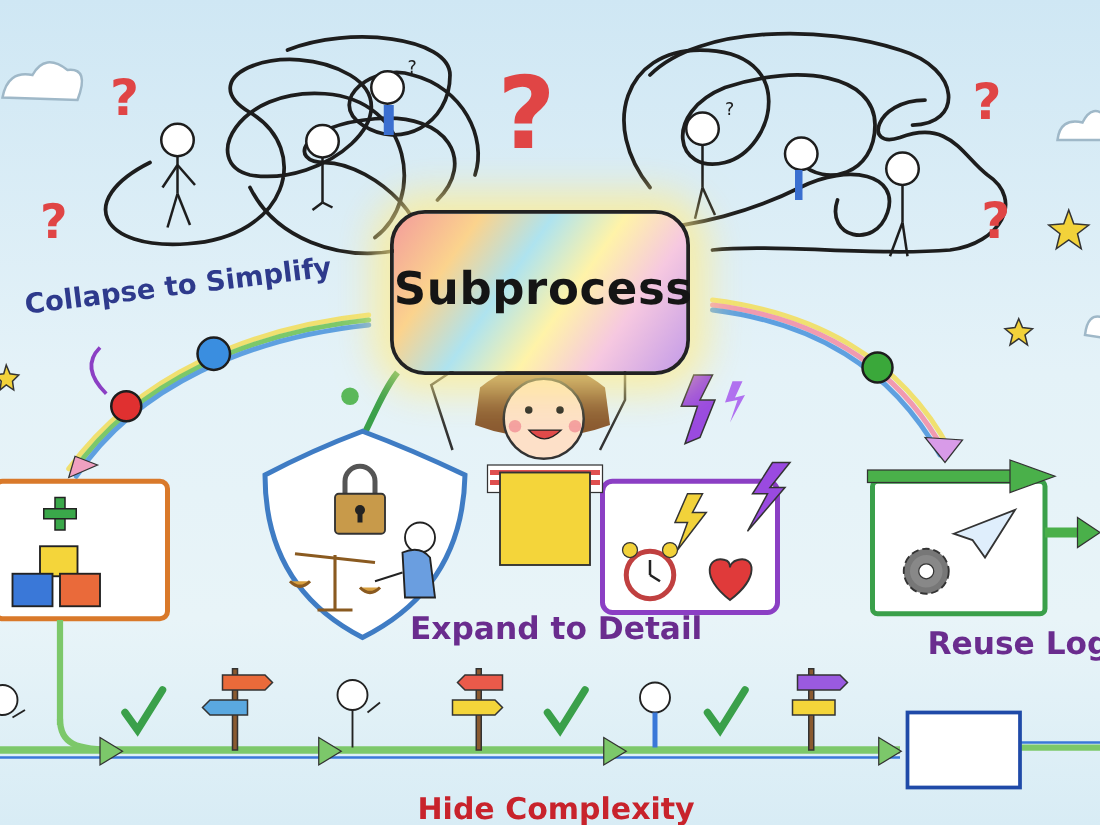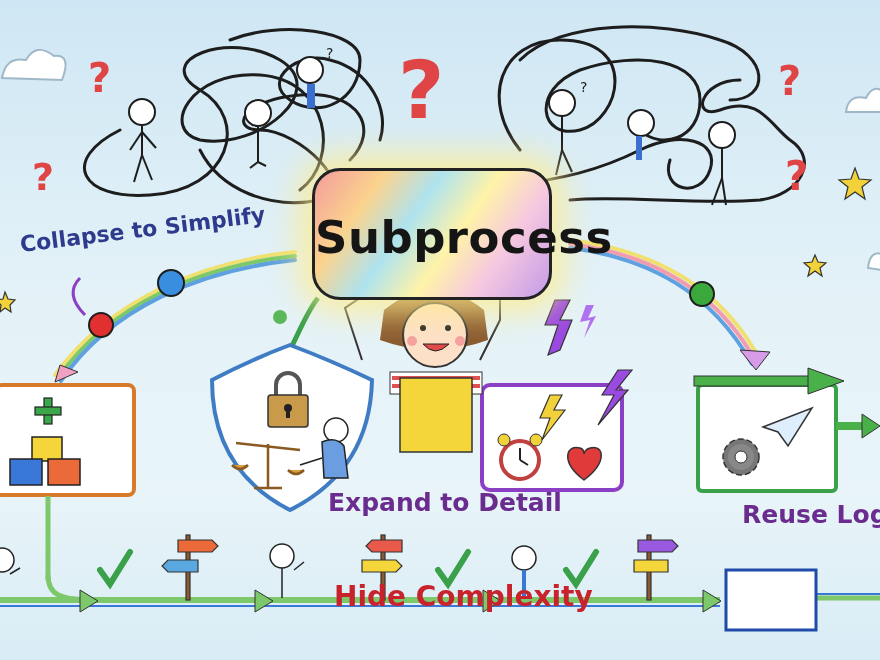--- a/index.html
+++ b/index.html
@@ -5,21 +5,21 @@
   html,body{margin:0;padding:0;}
   body{width:880px;height:660px;overflow:hidden;position:relative;
        background:linear-gradient(180deg,#cfe7f4 0%,#e4f2f8 45%,#e8f4f8 75%,#d8ecf5 100%);
        font-family:"DejaVu Sans",sans-serif;}
   svg.scene{position:absolute;left:0;top:0;width:880px;height:660px;}
   .label{position:absolute;font-family:"DejaVu Sans",sans-serif;font-weight:bold;white-space:nowrap;}
   .title-box{position:absolute;left:312px;top:168px;width:234px;height:126px;border-radius:28px;
      border:3px solid #222;
      background:linear-gradient(125deg,#f39c9c 0%,#fbd38d 22%,#aee3ef 40%,#fff3a8 58%,#f6c8e0 76%,#c39be8 100%);
      box-shadow:0 0 30px 14px rgba(255,236,140,.75);}
-  .title-text{position:absolute;left:0;right:0;top:40px;text-align:center;font-size:45px;color:#151515;font-weight:bold;letter-spacing:0.5px;}
+  .title-text{position:absolute;left:0;right:0;top:40px;text-align:center;font-size:36px;color:#151515;font-weight:bold;letter-spacing:0.5px;}
 </style>
 </head>
 <body>
 
 <svg class="scene" viewBox="0 0 880 660" xmlns="http://www.w3.org/2000/svg">
 
   <g fill="#ffffff" stroke="#9fb8c8" stroke-width="2">
     <path d="M2 78 q4-22 24-18 q10-18 28-4 q18-2 8 24 z"></path>
   </g>
   <g fill="#ffffff" stroke="#9fb8c8" stroke-width="2">
@@ -235,13 +235,13 @@
   <rect x="726" y="570" width="90" height="60" fill="#fff" stroke="#1f4aa8" stroke-width="3"></rect>
 </svg>
 
 <div class="title-box">
   <div class="title-text">Subprocess</div>
 </div>
 
 <div class="label" style="left:20px;top:232px;font-size:22px;color:#2e3a8c;transform:rotate(-7deg);transform-origin:left center;">Collapse to Simplify</div>
 <div class="label" style="left:328px;top:488px;font-size:25px;color:#6a2c8e;">Expand to Detail</div>
 <div class="label" style="left:742px;top:500px;font-size:25px;color:#6a2c8e;">Reuse Log</div>
-<div class="label" style="left:334px;top:580px;font-size:28px;color:#c8232c;">Hide Complexity</div>
+<div class="label" style="left:334px;top:633px;font-size:24px;color:#c8232c;">Hide Complexity</div>
 
 </body></html>

